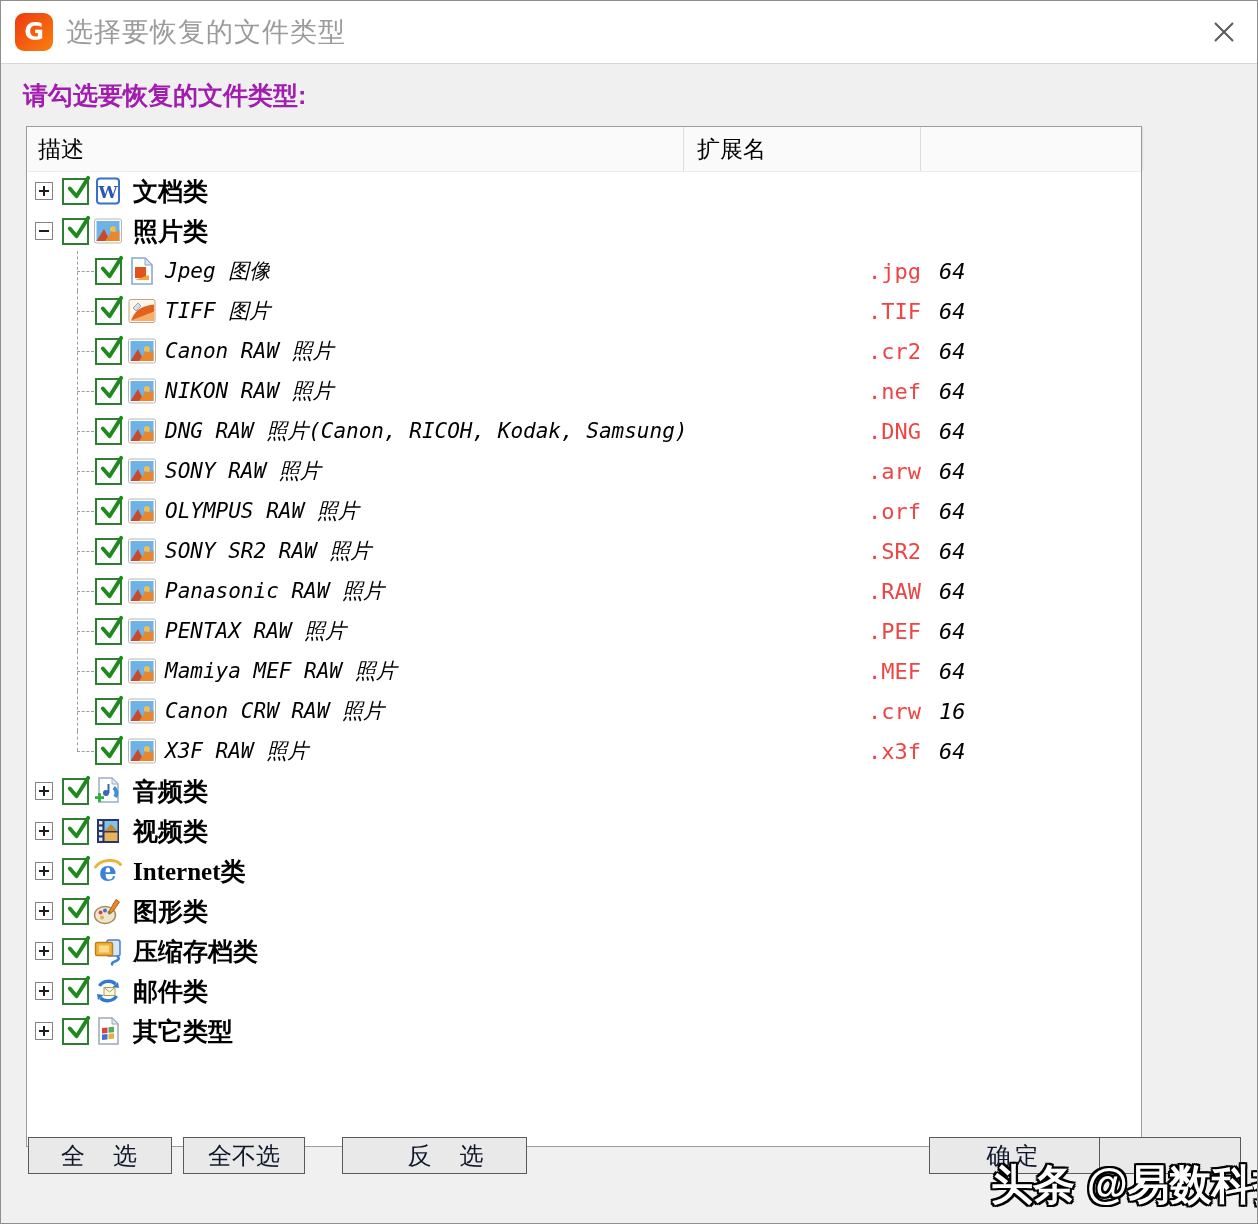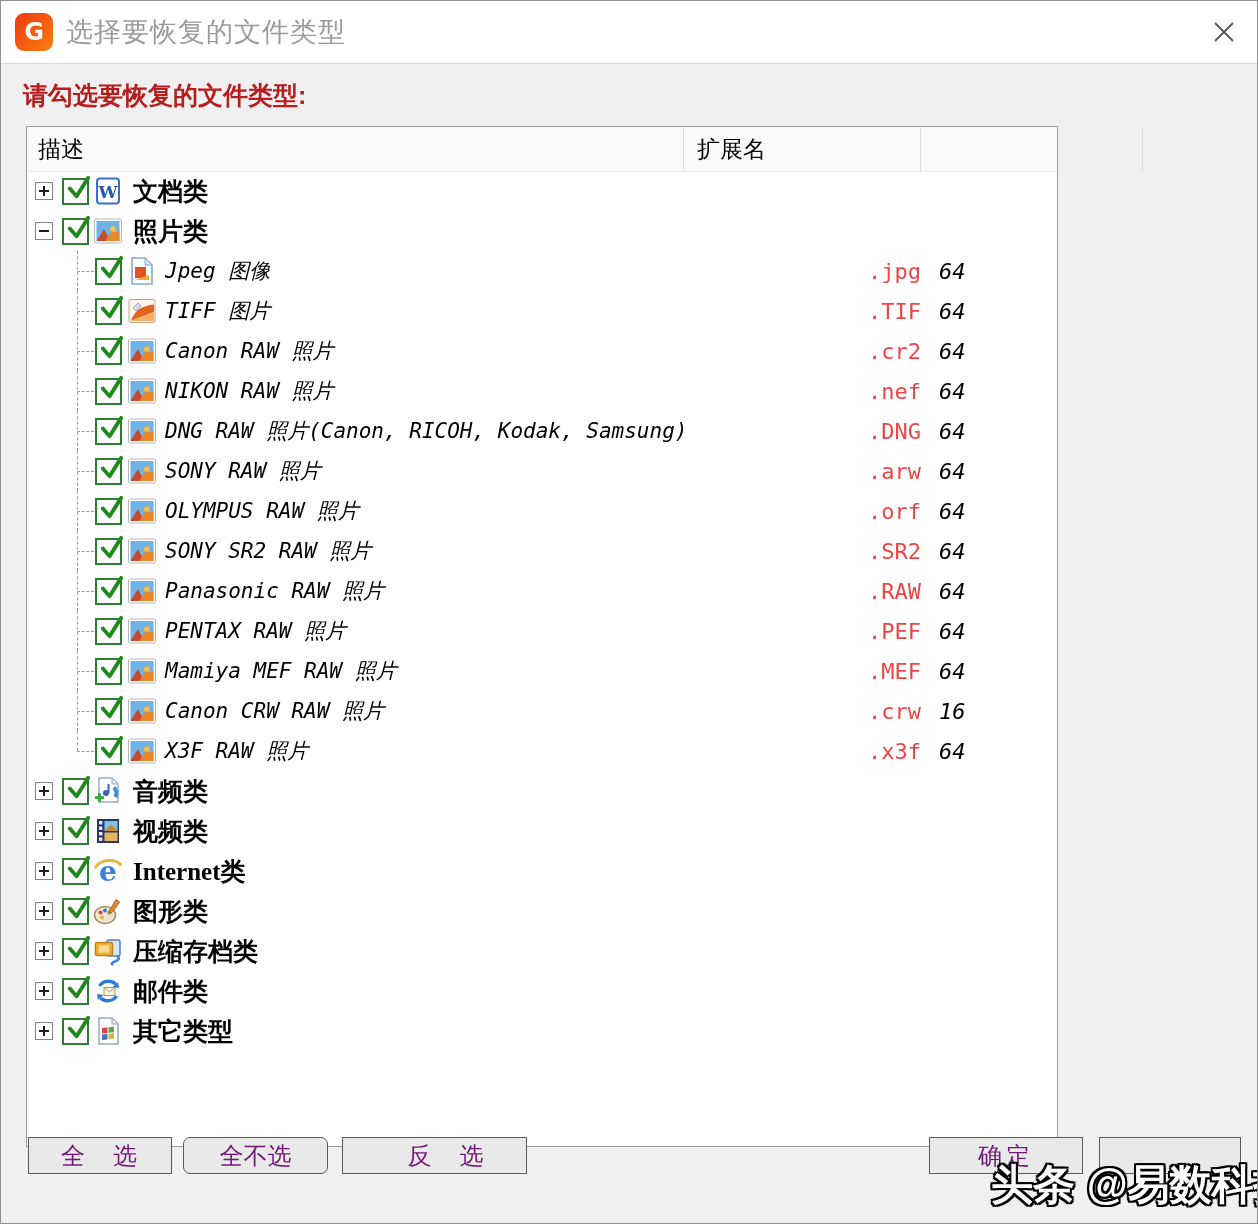--- a/index.html
+++ b/index.html
@@ -7,23 +7,23 @@
        box-sizing:border-box;overflow:hidden;font-family:"Liberation Sans",sans-serif;}
   
   .titlebar{position:absolute;left:0;top:0;right:0;height:62px;background:#ffffff;
             border-bottom:1px solid #d8d8d8;display:flex;align-items:center;}
   .logo{width:38px;height:38px;margin-left:14px;border-radius:9px;flex:none;
         background:linear-gradient(135deg,#ee3a10,#f97f0e);display:flex;align-items:center;justify-content:center;}
   .logo span{color:#fff;font-weight:bold;font-size:24px;font-family:"DejaVu Sans",sans-serif;line-height:1;}
   .wtitle{margin-left:13px;font-size:27px;color:#9b9b9b;letter-spacing:1px;}
   .close{position:absolute;right:16px;top:14px;width:34px;height:34px;display:flex;align-items:center;justify-content:center;cursor:pointer;}
   
-  .prompt{position:absolute;left:22px;top:78px;font-size:25px;font-weight:700;color:#b91c1c;}
+  .prompt{position:absolute;left:22px;top:78px;font-size:25px;font-weight:700;color:#a21caf;}
   
-  .panel{position:absolute;left:25px;top:125px;width:1032px;height:1021px;background:#fff;
+  .panel{position:absolute;left:25px;top:125px;width:1116px;height:1021px;background:#fff;
          border:1px solid #9c9c9c;box-sizing:border-box;
          font-family:"DejaVu Sans Mono","Liberation Mono",monospace;}
   .thead{display:grid;grid-template-columns:657px 237px 222px 1fr;height:44px;background:#fafafa;
          border-bottom:1px solid #ececec;}
   .th{display:flex;align-items:center;font-size:23px;color:#000;border-right:1px solid #dcdcdc;box-sizing:border-box;}
   .th:nth-child(1){padding-left:11px;}
   .th:nth-child(2){padding-left:13px;text-align:center;}
   .th:nth-child(3){padding-left:13px;}
   .th:nth-child(4){border-right:none;}
   .rows{position:absolute;top:44px;left:0;right:0;bottom:0;overflow:hidden;}
@@ -46,26 +46,26 @@
   .row.category .lbl{margin-left:10px;font-weight:700;font-size:25px;font-family:Liberation Serif, serif;}
   .row.item .lbl{margin-left:8px;font-size:21px;font-style:italic;}
   .vline{position:absolute;left:50px;top:0;bottom:0;width:0;border-left:1px dashed #9d9d9d;}
   .vline.half{bottom:50%;}
   .hline{position:absolute;left:50px;top:50%;width:17px;height:0;border-top:1px dashed #9d9d9d;}
   .ext{padding-left:13px;font-size:22px;color:#ef4444;text-align:right;}
   .size{padding-left:18px;font-size:22px;color:#000;font-style:italic;}
   
   .btn{position:absolute;top:1136px;height:37px;background:#e9e9e9;border:1px solid #5a5a5a;
        box-sizing:border-box;display:flex;align-items:center;justify-content:center;
-       font-size:24px;color:#701a75;cursor:pointer;font-family:"Liberation Sans",sans-serif;}
+       font-size:24px;color:#0f172a;cursor:pointer;font-family:"Liberation Sans",sans-serif;}
   .btn.spaced{letter-spacing:2px;}
   #btn-select-all{left:27px;width:144px;}
-  #btn-select-none{left:182px;width:145px;border-radius:7px;}
+  #btn-select-none{left:182px;width:122px;}
   #btn-invert{left:341px;width:185px;padding-left:24px;}
-  #btn-ok{left:928px;width:154px;letter-spacing:4px;}
+  #btn-ok{left:928px;width:171px;letter-spacing:4px;}
   #btn-obscured{left:1098px;width:142px;}
   .watermark{position:absolute;left:990px;top:1156px;z-index:6;font-size:42px;font-weight:700;color:#fff;
      white-space:nowrap;font-family:"Liberation Sans",sans-serif;
      text-shadow:-2px -2px 0 #000,2px -2px 0 #000,-2px 2px 0 #000,2px 2px 0 #000,
                  0 -2px 0 #000,0 2px 0 #000,-2px 0 0 #000,2px 0 0 #000;}
 </style>
 </head>
 <body>
 
 <div class="win">

